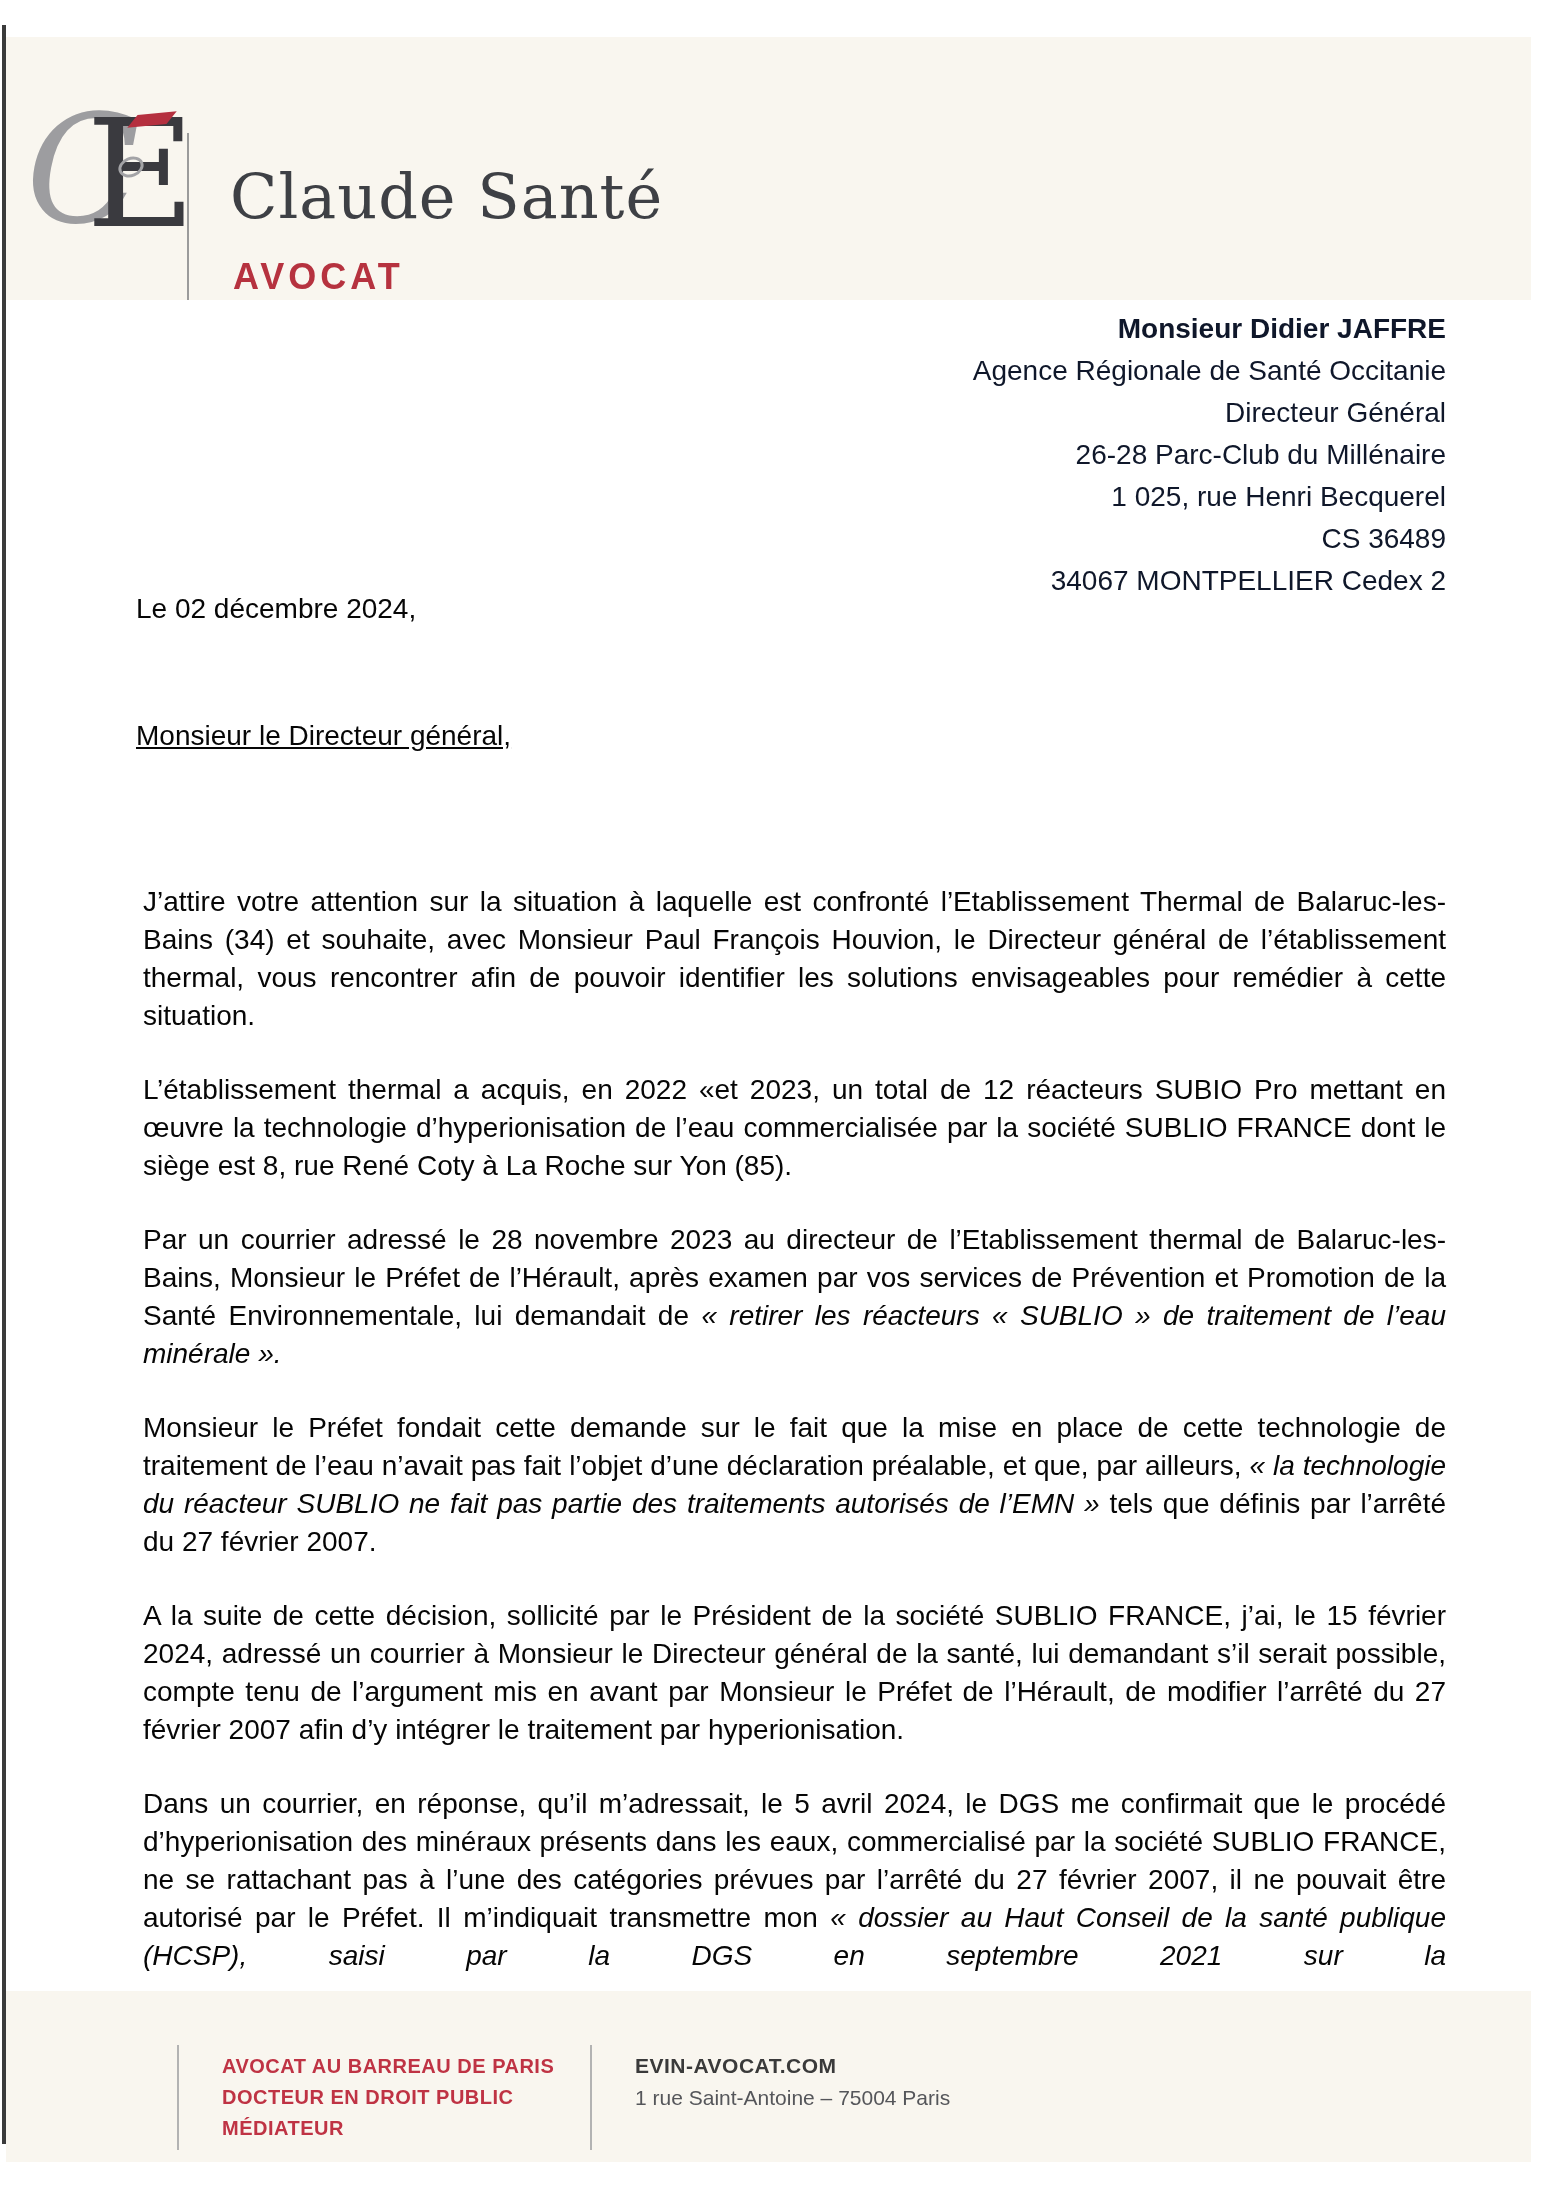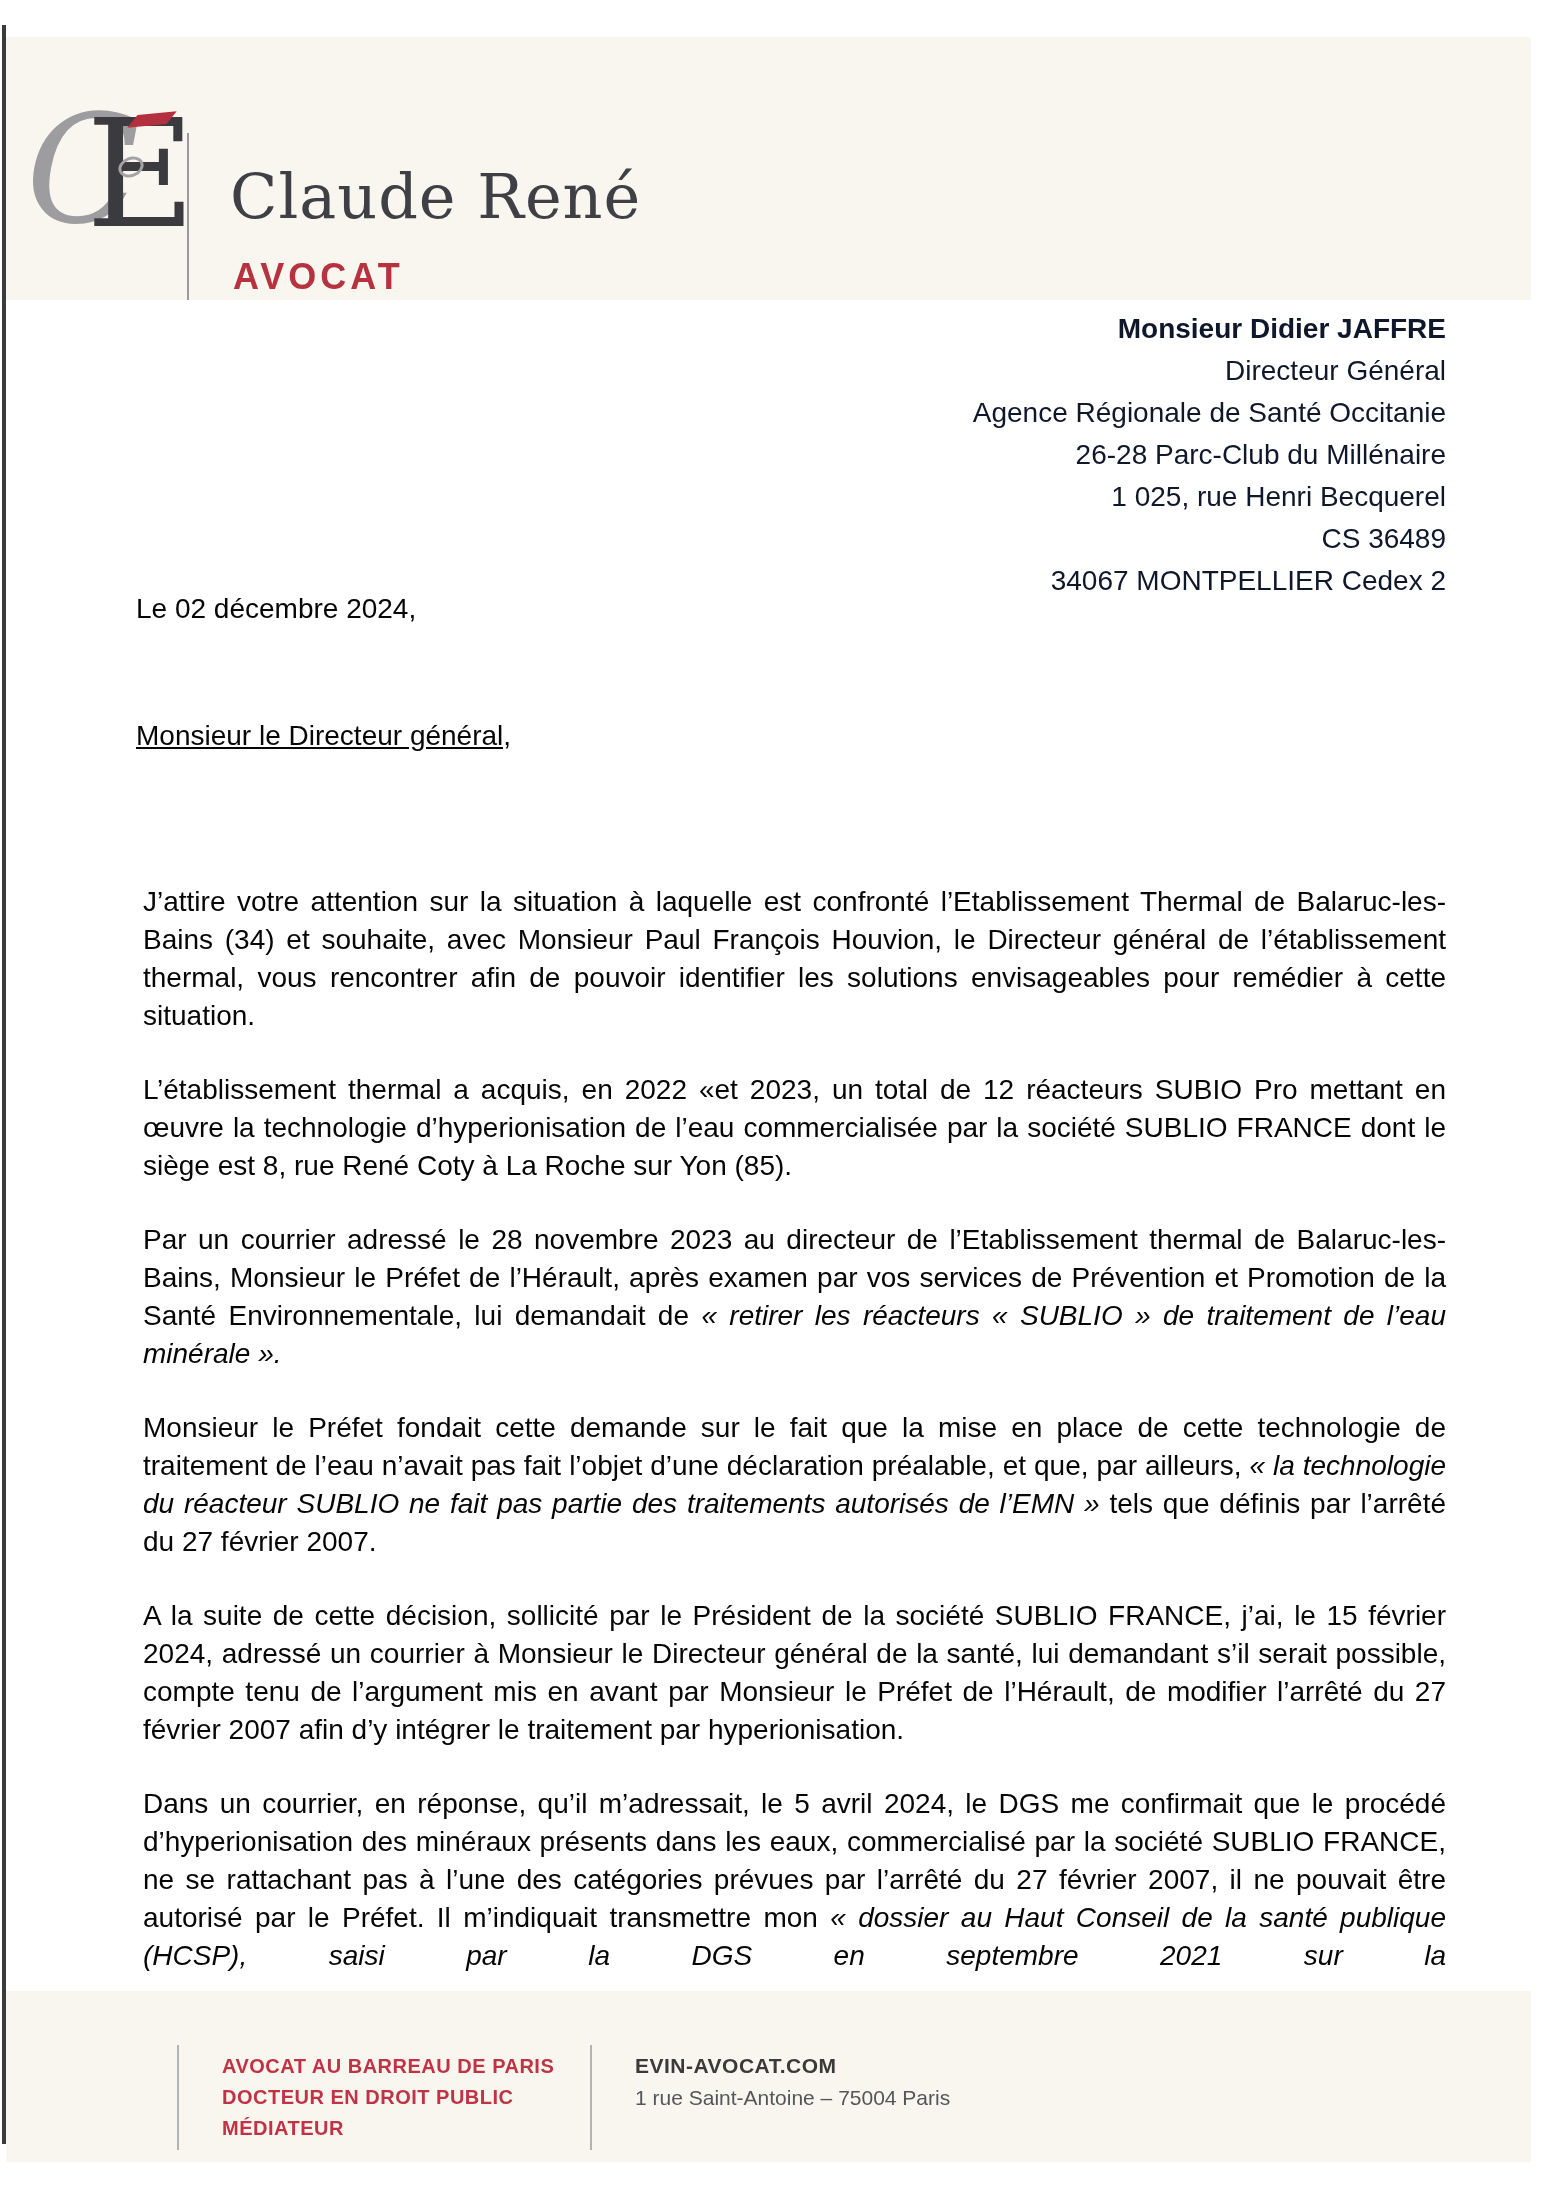--- a/index.html
+++ b/index.html
@@ -90,27 +90,27 @@
   <div class="band band-bottom"></div>
   <div class="edge-line"></div>
 
   <div class="monogram">
     <span class="mono-c">C</span>
     <span class="mono-e">E</span>
     <span class="mono-accent"></span>
     <span class="mono-flourish"></span>
   </div>
   <div class="logo-divider"></div>
-  <div class="firm-name">Claude René</div>
+  <div class="firm-name">Claude Santé</div>
   <div class="firm-subtitle">AVOCAT</div>
 
   <div class="recipient">
     <div class="r-line">Monsieur Didier JAFFRE</div>
+    <div class="r-line">Agence Régionale de Santé Occitanie</div>
     <div class="r-line">Directeur Général</div>
-    <div class="r-line">Agence Régionale de Santé Occitanie</div>
     <div class="r-line">26-28 Parc-Club du Millénaire</div>
     <div class="r-line">1 025, rue Henri Becquerel</div>
     <div class="r-line">CS 36489</div>
     <div class="r-line">34067 MONTPELLIER Cedex 2</div>
   </div>
 
   <div class="date-line">Le 02 décembre 2024,</div>
   <div class="salutation">Monsieur le Directeur général,</div>
 
   <div class="letter-body" id="letter-body">

